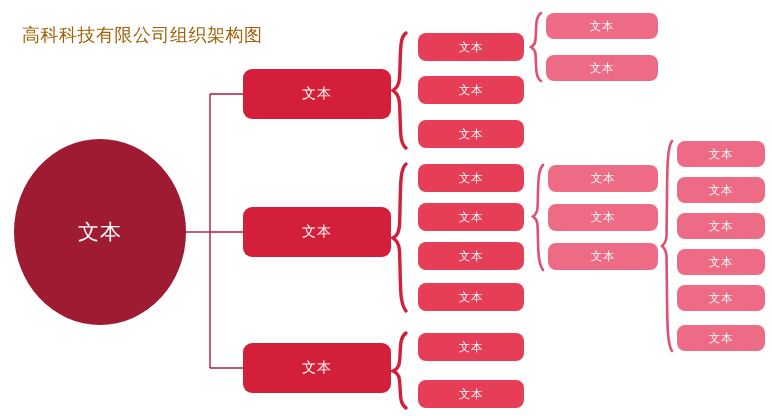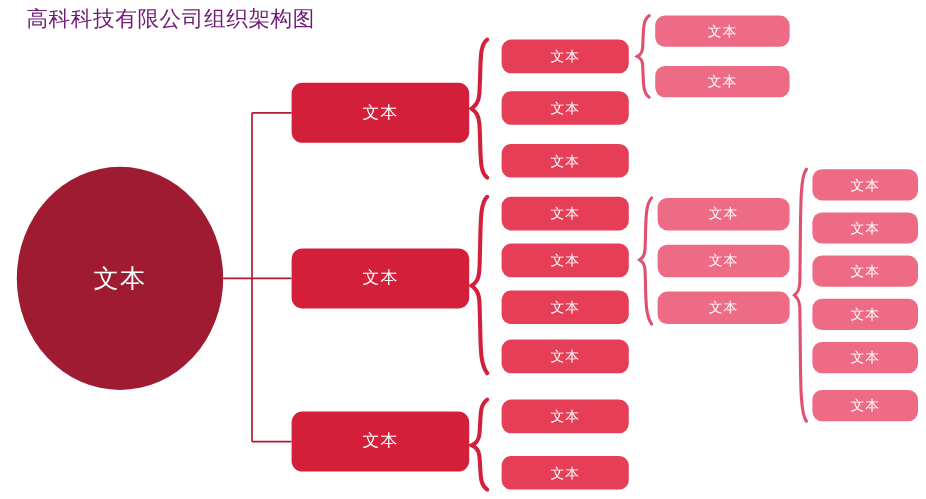--- a/index.html
+++ b/index.html
@@ -13,24 +13,24 @@
   #canvas {
     position: relative;
     width: 772px;
     height: 416px;
     background: #ffffff;
     overflow: hidden;
   }
   #title {
     position: absolute;
     left: 22px;
-    top: 5px;
+    top: 23px;
     font-size: 18px;
     line-height: 24px;
-    color: #701a75;
+    color: #a16207;
     white-space: nowrap;
     letter-spacing: 0.5px;
   }
   
   #root-node {
     position: absolute;
     left: 14px;
     top: 139px;
     width: 172px;
     height: 186px;

